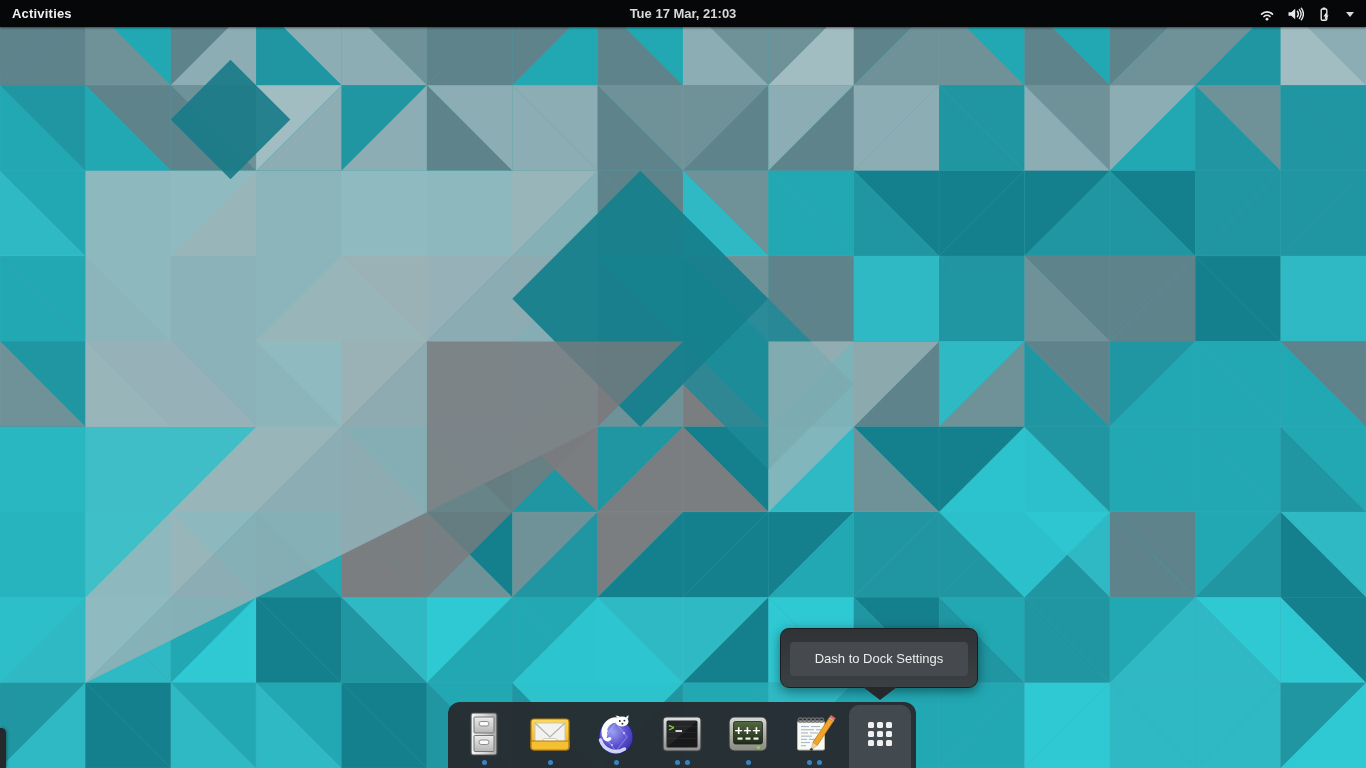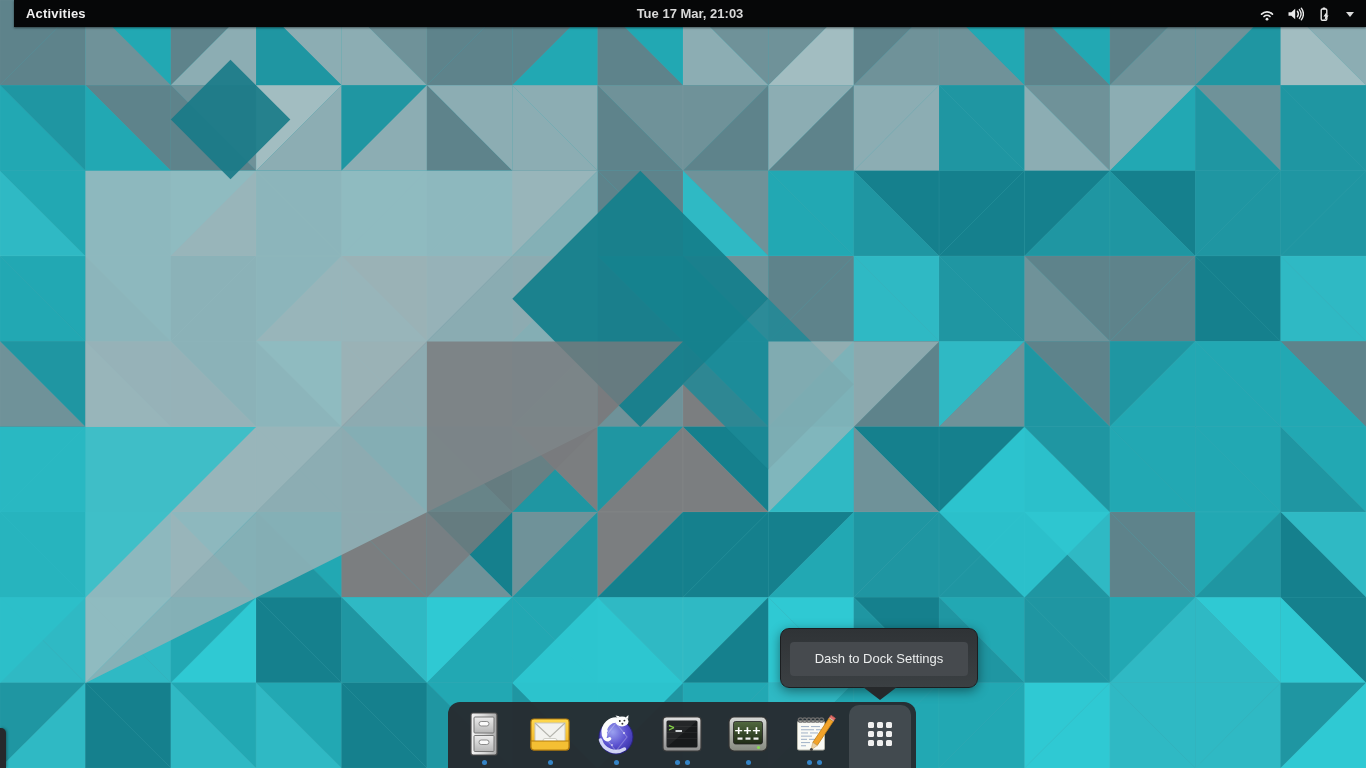--- a/index.html
+++ b/index.html
@@ -4,21 +4,21 @@
 <style>
   html,body{margin:0;padding:0;}
   body{
     width:1366px;height:768px;overflow:hidden;position:relative;
     font-family:"Liberation Sans",sans-serif;background:#1f98a3;
   }
   
   #wallpaper{position:absolute;left:0;top:0;width:1366px;height:768px;z-index:0;}
   
   #topbar{
-    position:absolute;left:14px;top:0;right:0;height:27px;background:#060708;
+    position:absolute;left:0;top:0;right:0;height:27px;background:#060708;
     display:flex;align-items:center;z-index:30;color:#e8e8e8;
     box-shadow:0 1px 2px rgba(0,0,0,.5);
   }
   .activities{margin-left:12px;font-size:13px;font-weight:bold;letter-spacing:.2px;color:#f0f0f0;cursor:default;}
   .clock{position:absolute;left:50%;transform:translateX(-50%);font-size:13px;font-weight:bold;color:#d9d9d9;text-align:center;}
   .status{position:absolute;right:10px;top:0;height:27px;display:flex;gap:12px;align-items:center;}
   .status svg{display:block;}
   
   #dock{
     position:absolute;left:448px;top:702px;width:468px;height:66px;

